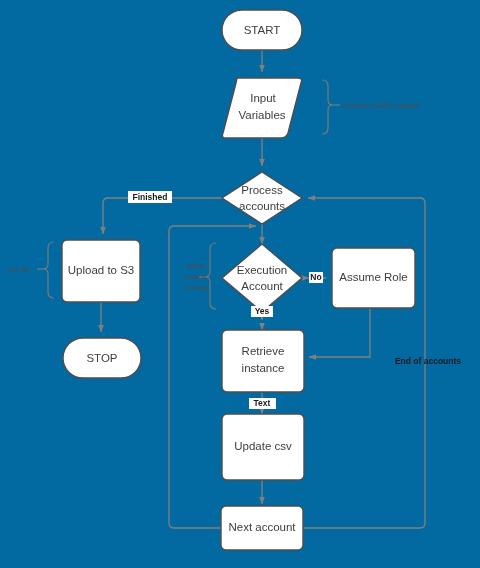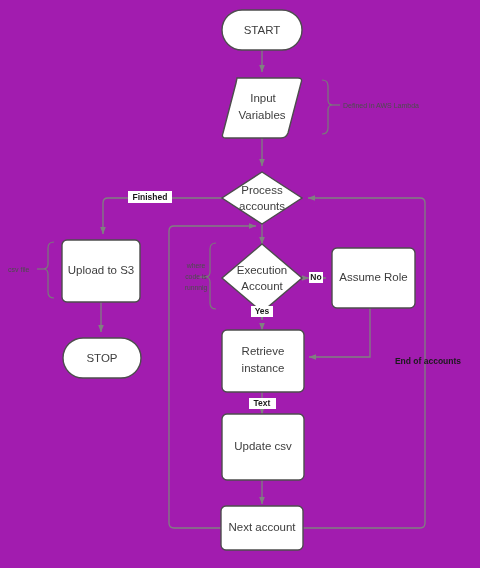--- a/index.html
+++ b/index.html
@@ -8,21 +8,21 @@
     padding: 0;
     background: #ffffff;
   }
   body {
     font-family: "Liberation Sans", sans-serif;
   }
   #canvas {
     position: relative;
     width: 480px;
     height: 568px;
-    background: #a21caf;
+    background: #0369a1;
     overflow: hidden;
   }
   #diagram-svg {
     position: absolute;
     left: 0;
     top: 0;
     width: 480px;
     height: 568px;
   }
   .node-shape {

